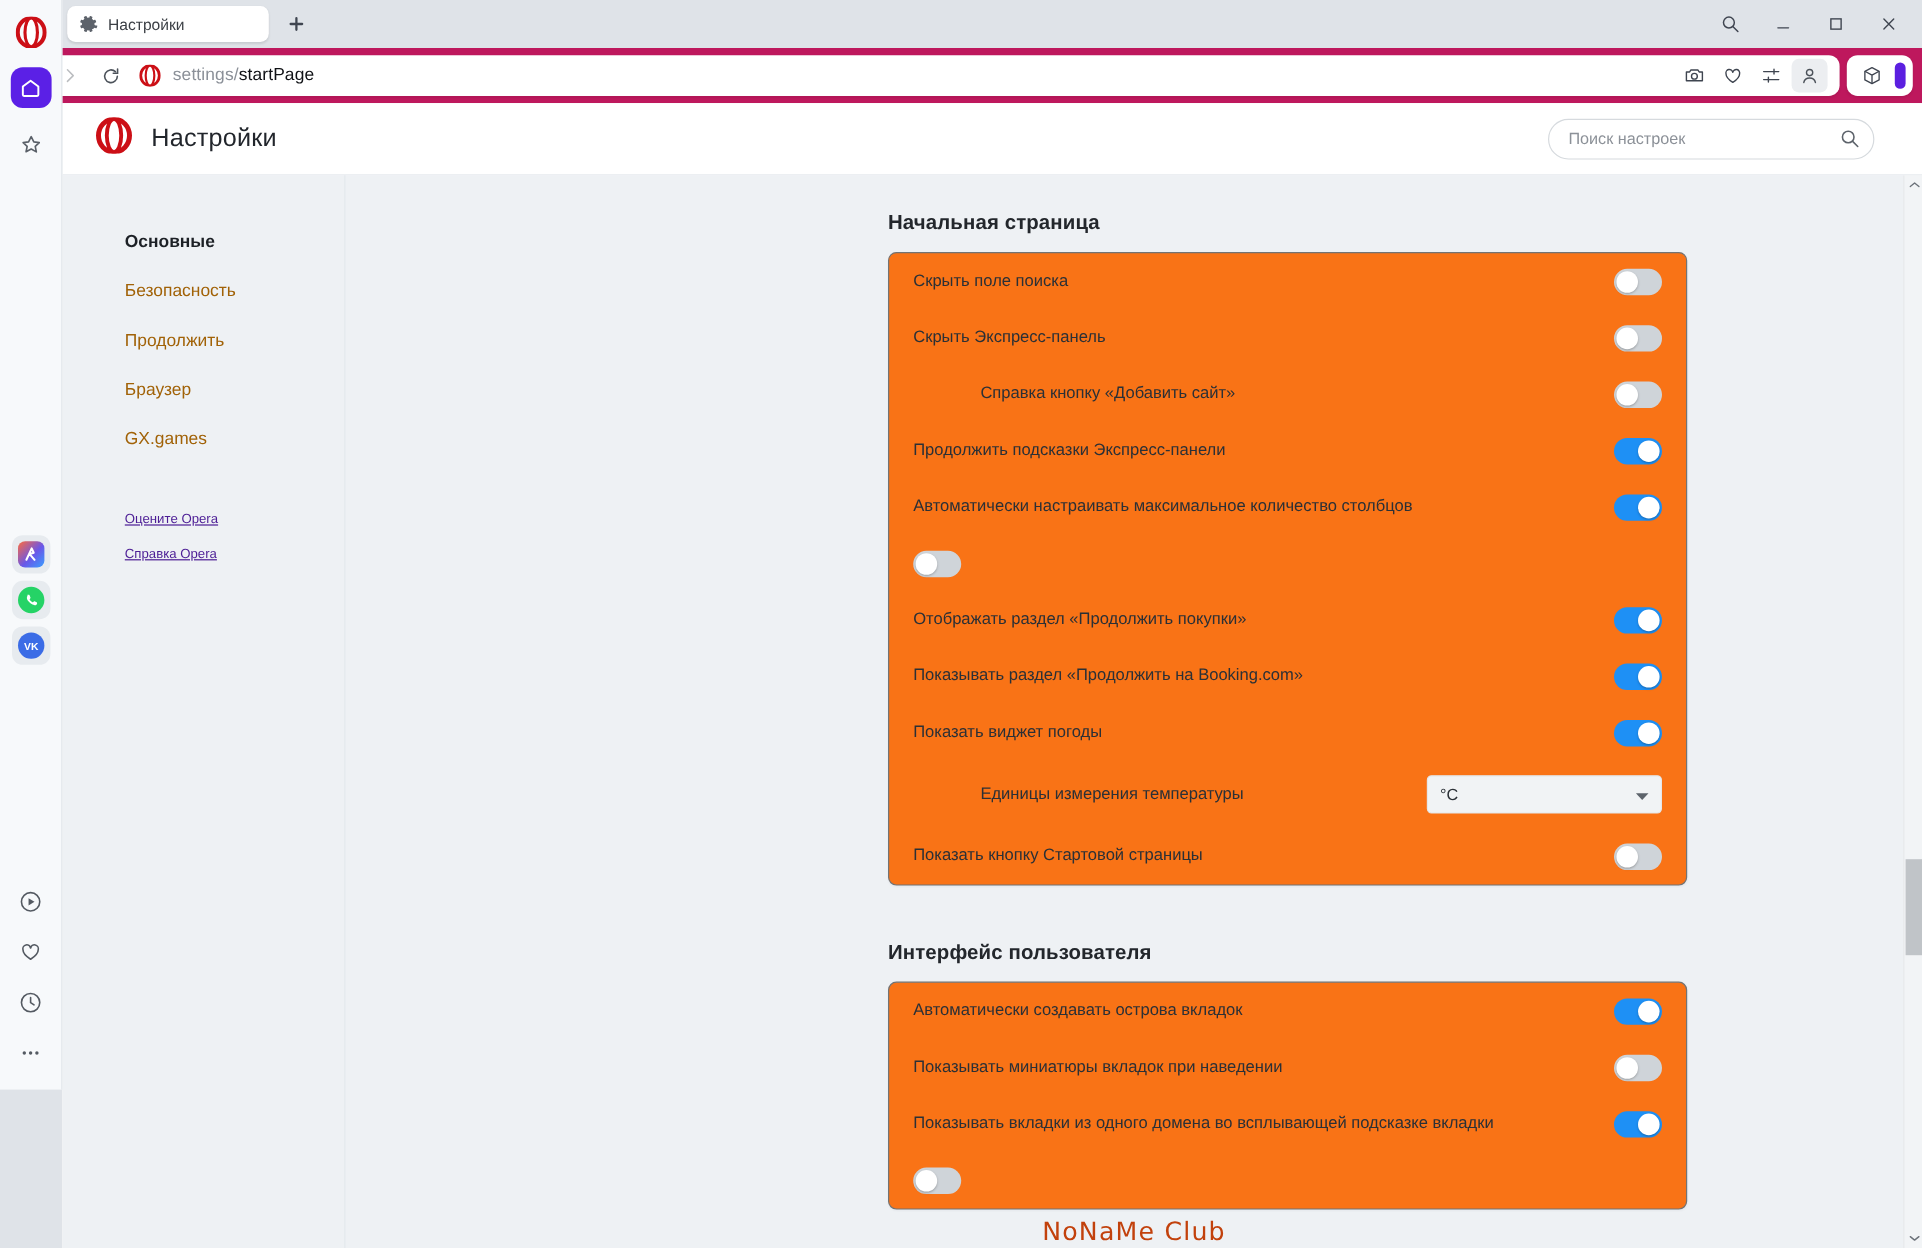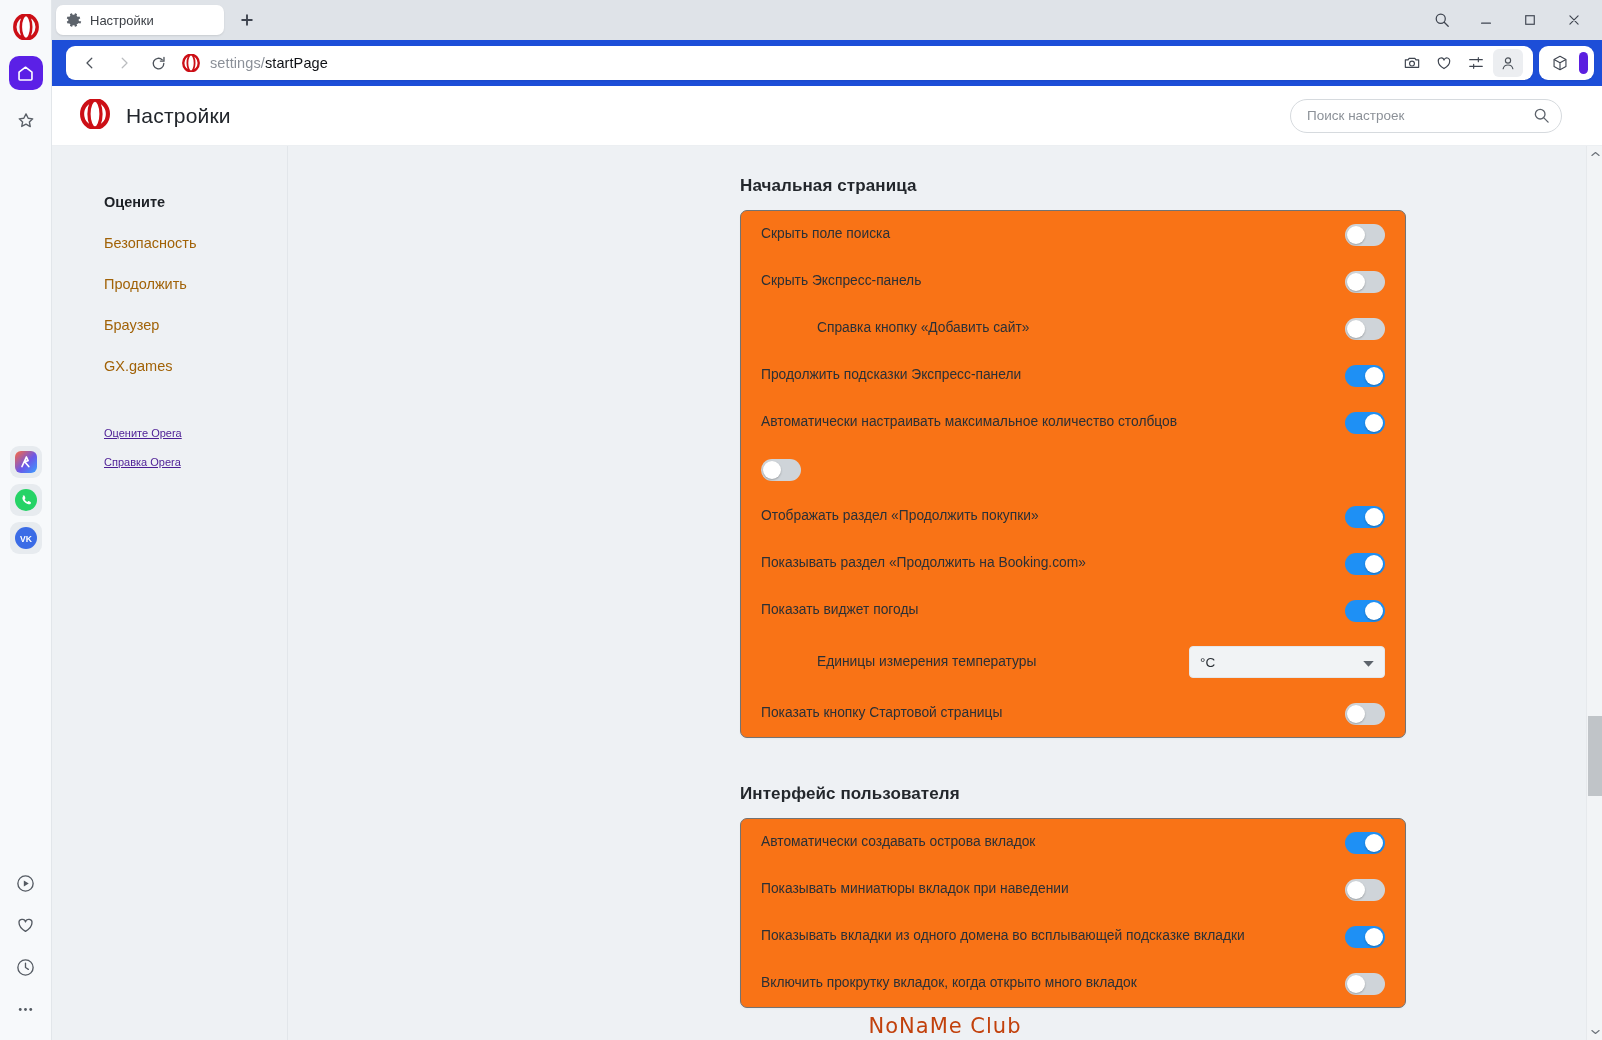--- a/index.html
+++ b/index.html
@@ -68,24 +68,22 @@
     display: flex; align-items: center; justify-content: center;
     cursor: pointer;
   }
 
   
   .addrbar-row {
     height: 46px;
     flex: 0 0 46px;
     display: flex;
     align-items: center;
-    padding-left: 56px;
     padding-right: 8px;
-    background: #1d4ed8;
-    margin-left: 10px;
+    background: #be185d;
   }
   .addrbar {
     flex: 1;
     height: 34px;
     background: #ffffff;
     border-radius: 9px;
     display: flex;
     align-items: center;
     padding: 0 8px;
     gap: 2px;
@@ -136,21 +134,21 @@
     background: #5b1fe0;
     border-radius: 5px;
     cursor: pointer;
   }
 
   
   .rail {
     position: absolute;
     left: 0; top: 0;
     width: 52px;
-    height: 1040px;
+    height: 908px;
     background: #f7f9fb;
     border-right: 1px solid #e2e6ea;
     display: flex;
     flex-direction: column;
     align-items: center;
     z-index: 5;
   }
   .rail-logo {
     margin-top: 12px;
     width: 30px; height: 30px;
@@ -610,21 +608,21 @@
             <circle cx="7.6" cy="7.6" r="5.1"></circle>
               <path d="M11.5 11.5 16 16"></path>
           </svg>
         </span>
       </div>
     </div>
 
     <div class="content">
 
       <div class="nav">
-        <a class="nav-link active">Оцените</a>
+        <a class="nav-link active">Основные</a>
         <a class="nav-link">Безопасность</a>
         <a class="nav-link">Продолжить</a>
         <a class="nav-link">Браузер</a>
         <a class="nav-link">GX.games</a>
         <div class="nav-sep"></div>
         <a class="nav-extlink">Оцените Opera</a>
         <a class="nav-extlink">Справка Opera</a>
       </div>
 
       <div class="main">
@@ -735,21 +733,20 @@
             </div>
 
             <div class="row">
               <span class="row-label">Показывать вкладки из одного домена во всплывающей подсказке вкладки</span>
               <span class="toggle on">
                   <span class="knob"></span>
                 </span>
             </div>
 
             <div class="row">
-              <span class="row-label">Включить прокрутку вкладок, когда открыто много вкладок</span>
               <span class="toggle">
                   <span class="knob"></span>
                 </span>
             </div>
           </div>
 
         </div>
 
         <div class="vscroll">
           <div class="arrow">

